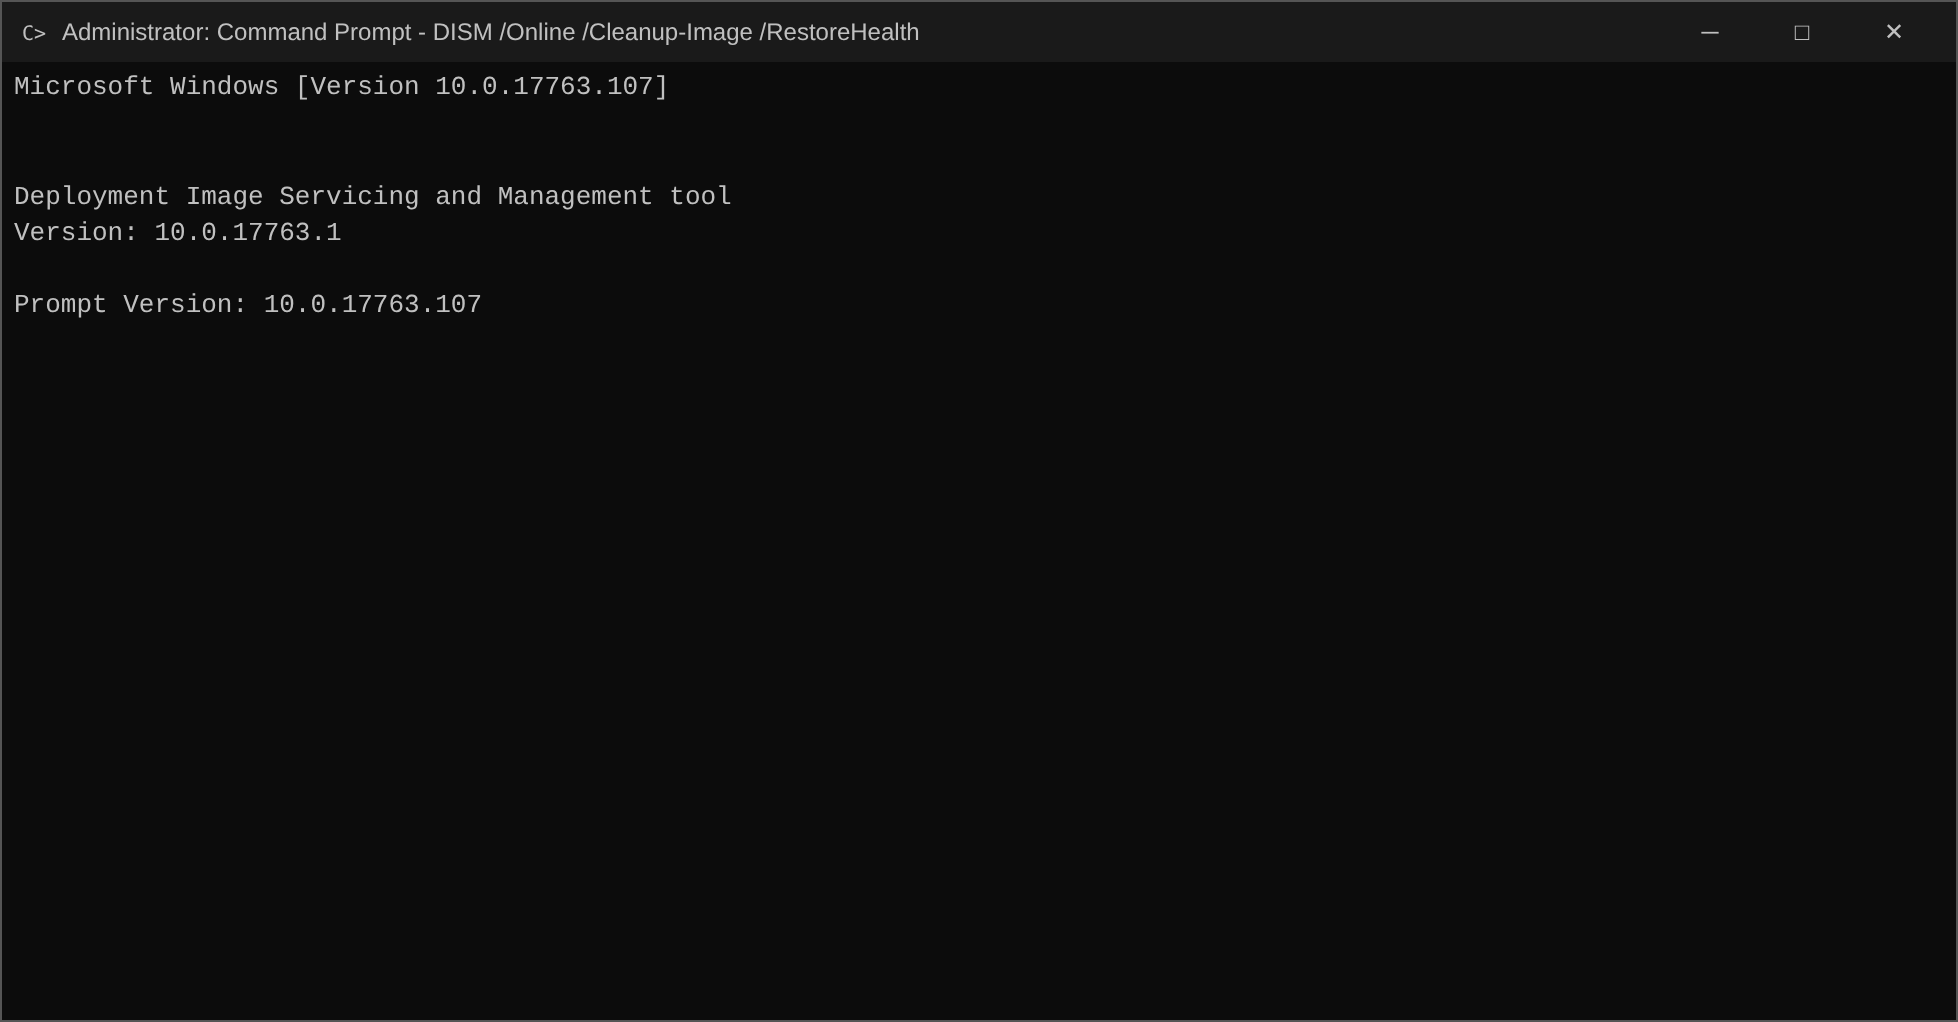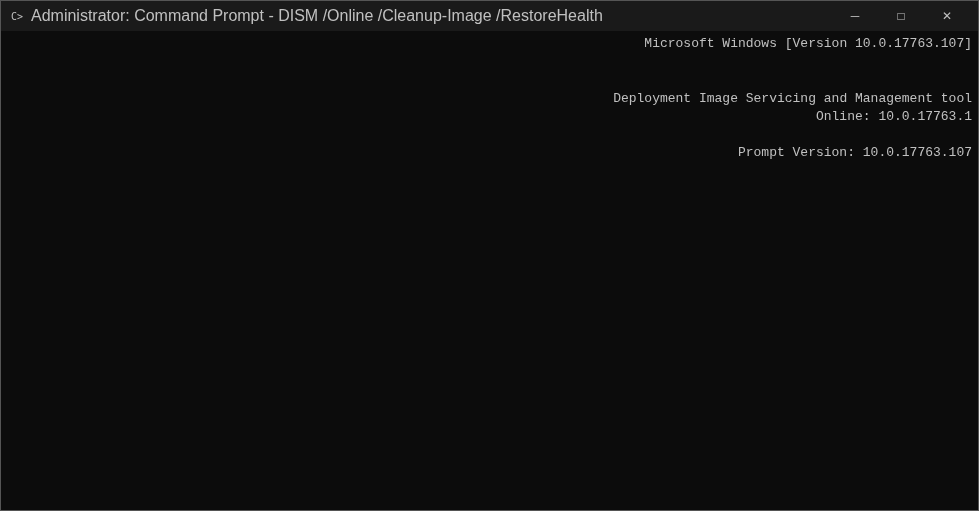--- a/index.html
+++ b/index.html
@@ -47,21 +47,21 @@
     }
 
     .title-bar-icon svg {
       width: 14px;
       height: 14px;
     }
 
     .title-bar-text {
       flex: 1;
       color: #c0c0c0;
-      font-size: 16px;
+      font-size: 12px;
       font-family: 'Segoe UI', Arial, sans-serif;
       font-weight: normal;
     }
 
     .title-bar-controls {
       display: flex;
       align-items: center;
       height: 100%;
     }
 
@@ -82,21 +82,20 @@
 
     .console-body {
       flex: 1;
       background: #0c0c0c;
       padding: 4px 6px;
       overflow: hidden;
       color: #c0c0c0;
       font-family: 'Courier New', Courier, monospace;
       font-size: 13px;
       line-height: 1.4;
-      text-align: right;
     }
 
     .console-line {
       white-space: pre;
       display: block;
     }
 
     .console-line.blank {
       height: 1.4em;
     }
@@ -118,17 +117,17 @@
       <button class="title-bar-btn">□</button>
       <button class="title-bar-btn close">✕</button>
     </div>
   </div>
 
   <div class="console-body">
     <span class="console-line">Microsoft Windows [Version 10.0.17763.107]</span>
     <span class="console-line blank"></span>
     <span class="console-line blank"></span>
     <span class="console-line">Deployment Image Servicing and Management tool</span>
-    <span class="console-line">Online: 10.0.17763.1</span>
+    <span class="console-line">Version: 10.0.17763.1</span>
     <span class="console-line blank"></span>
     <span class="console-line">Prompt Version: 10.0.17763.107</span>
   </div>
 </div>
 
 </body></html>

